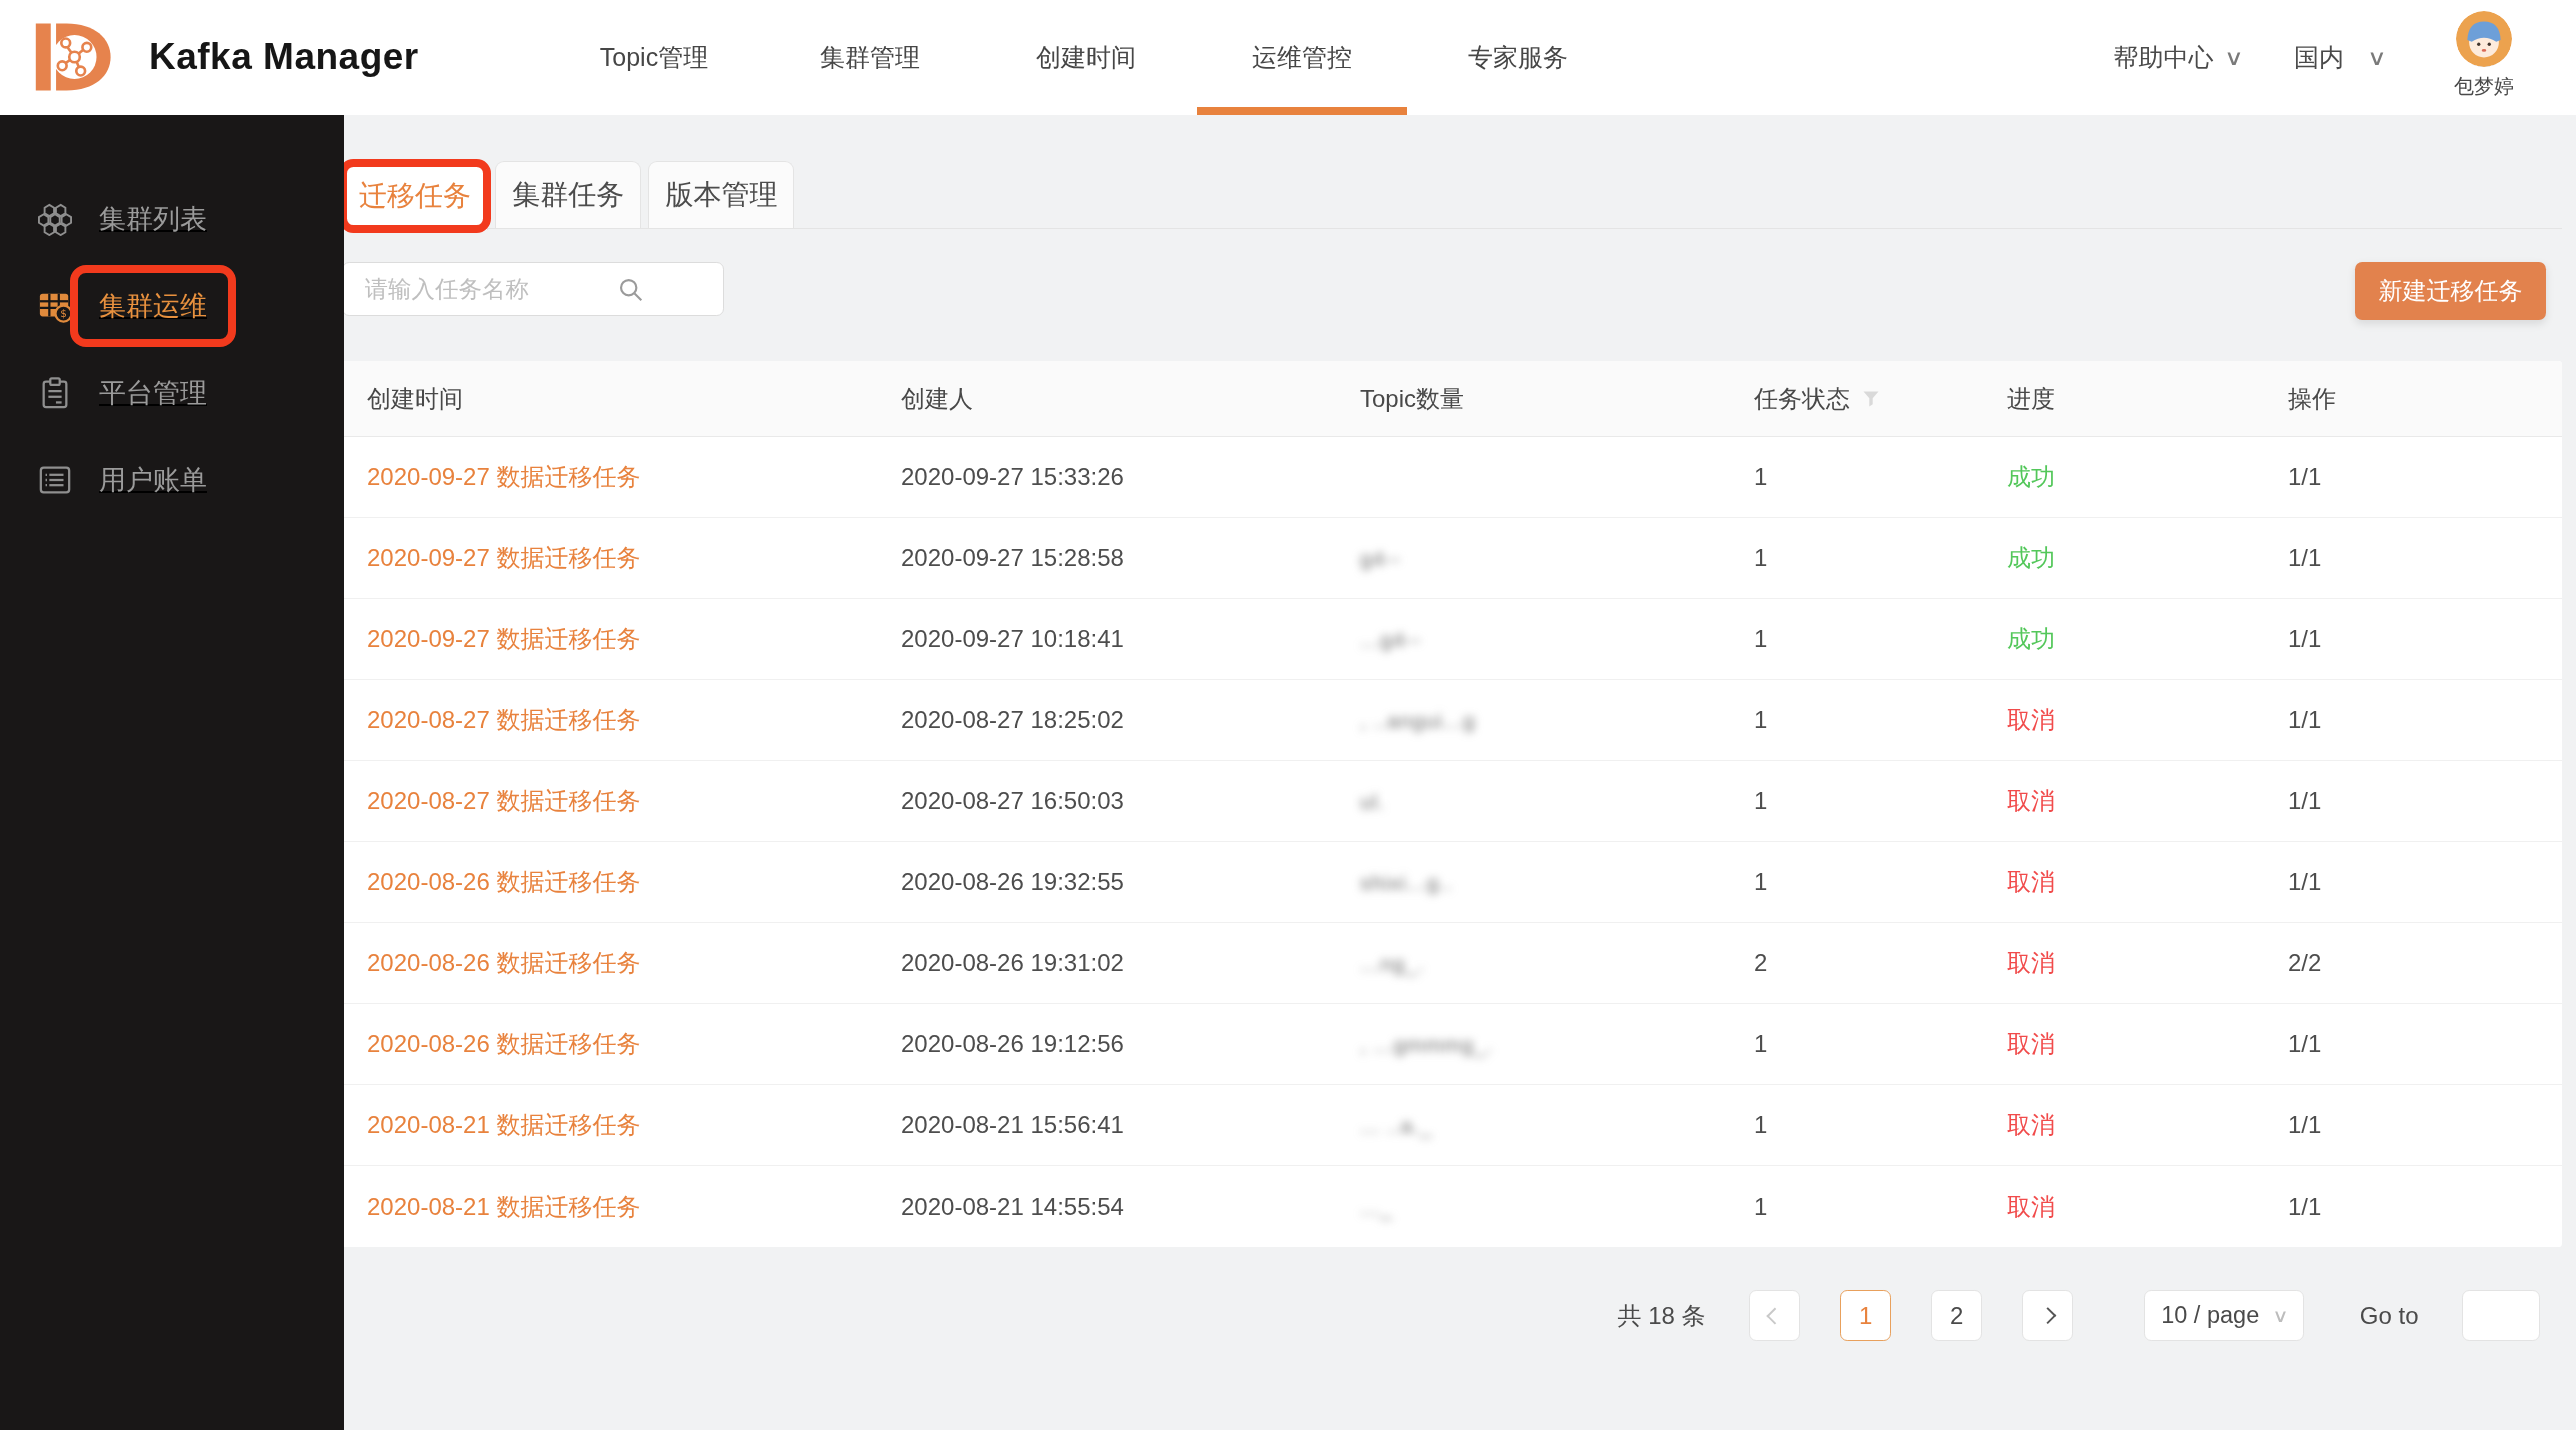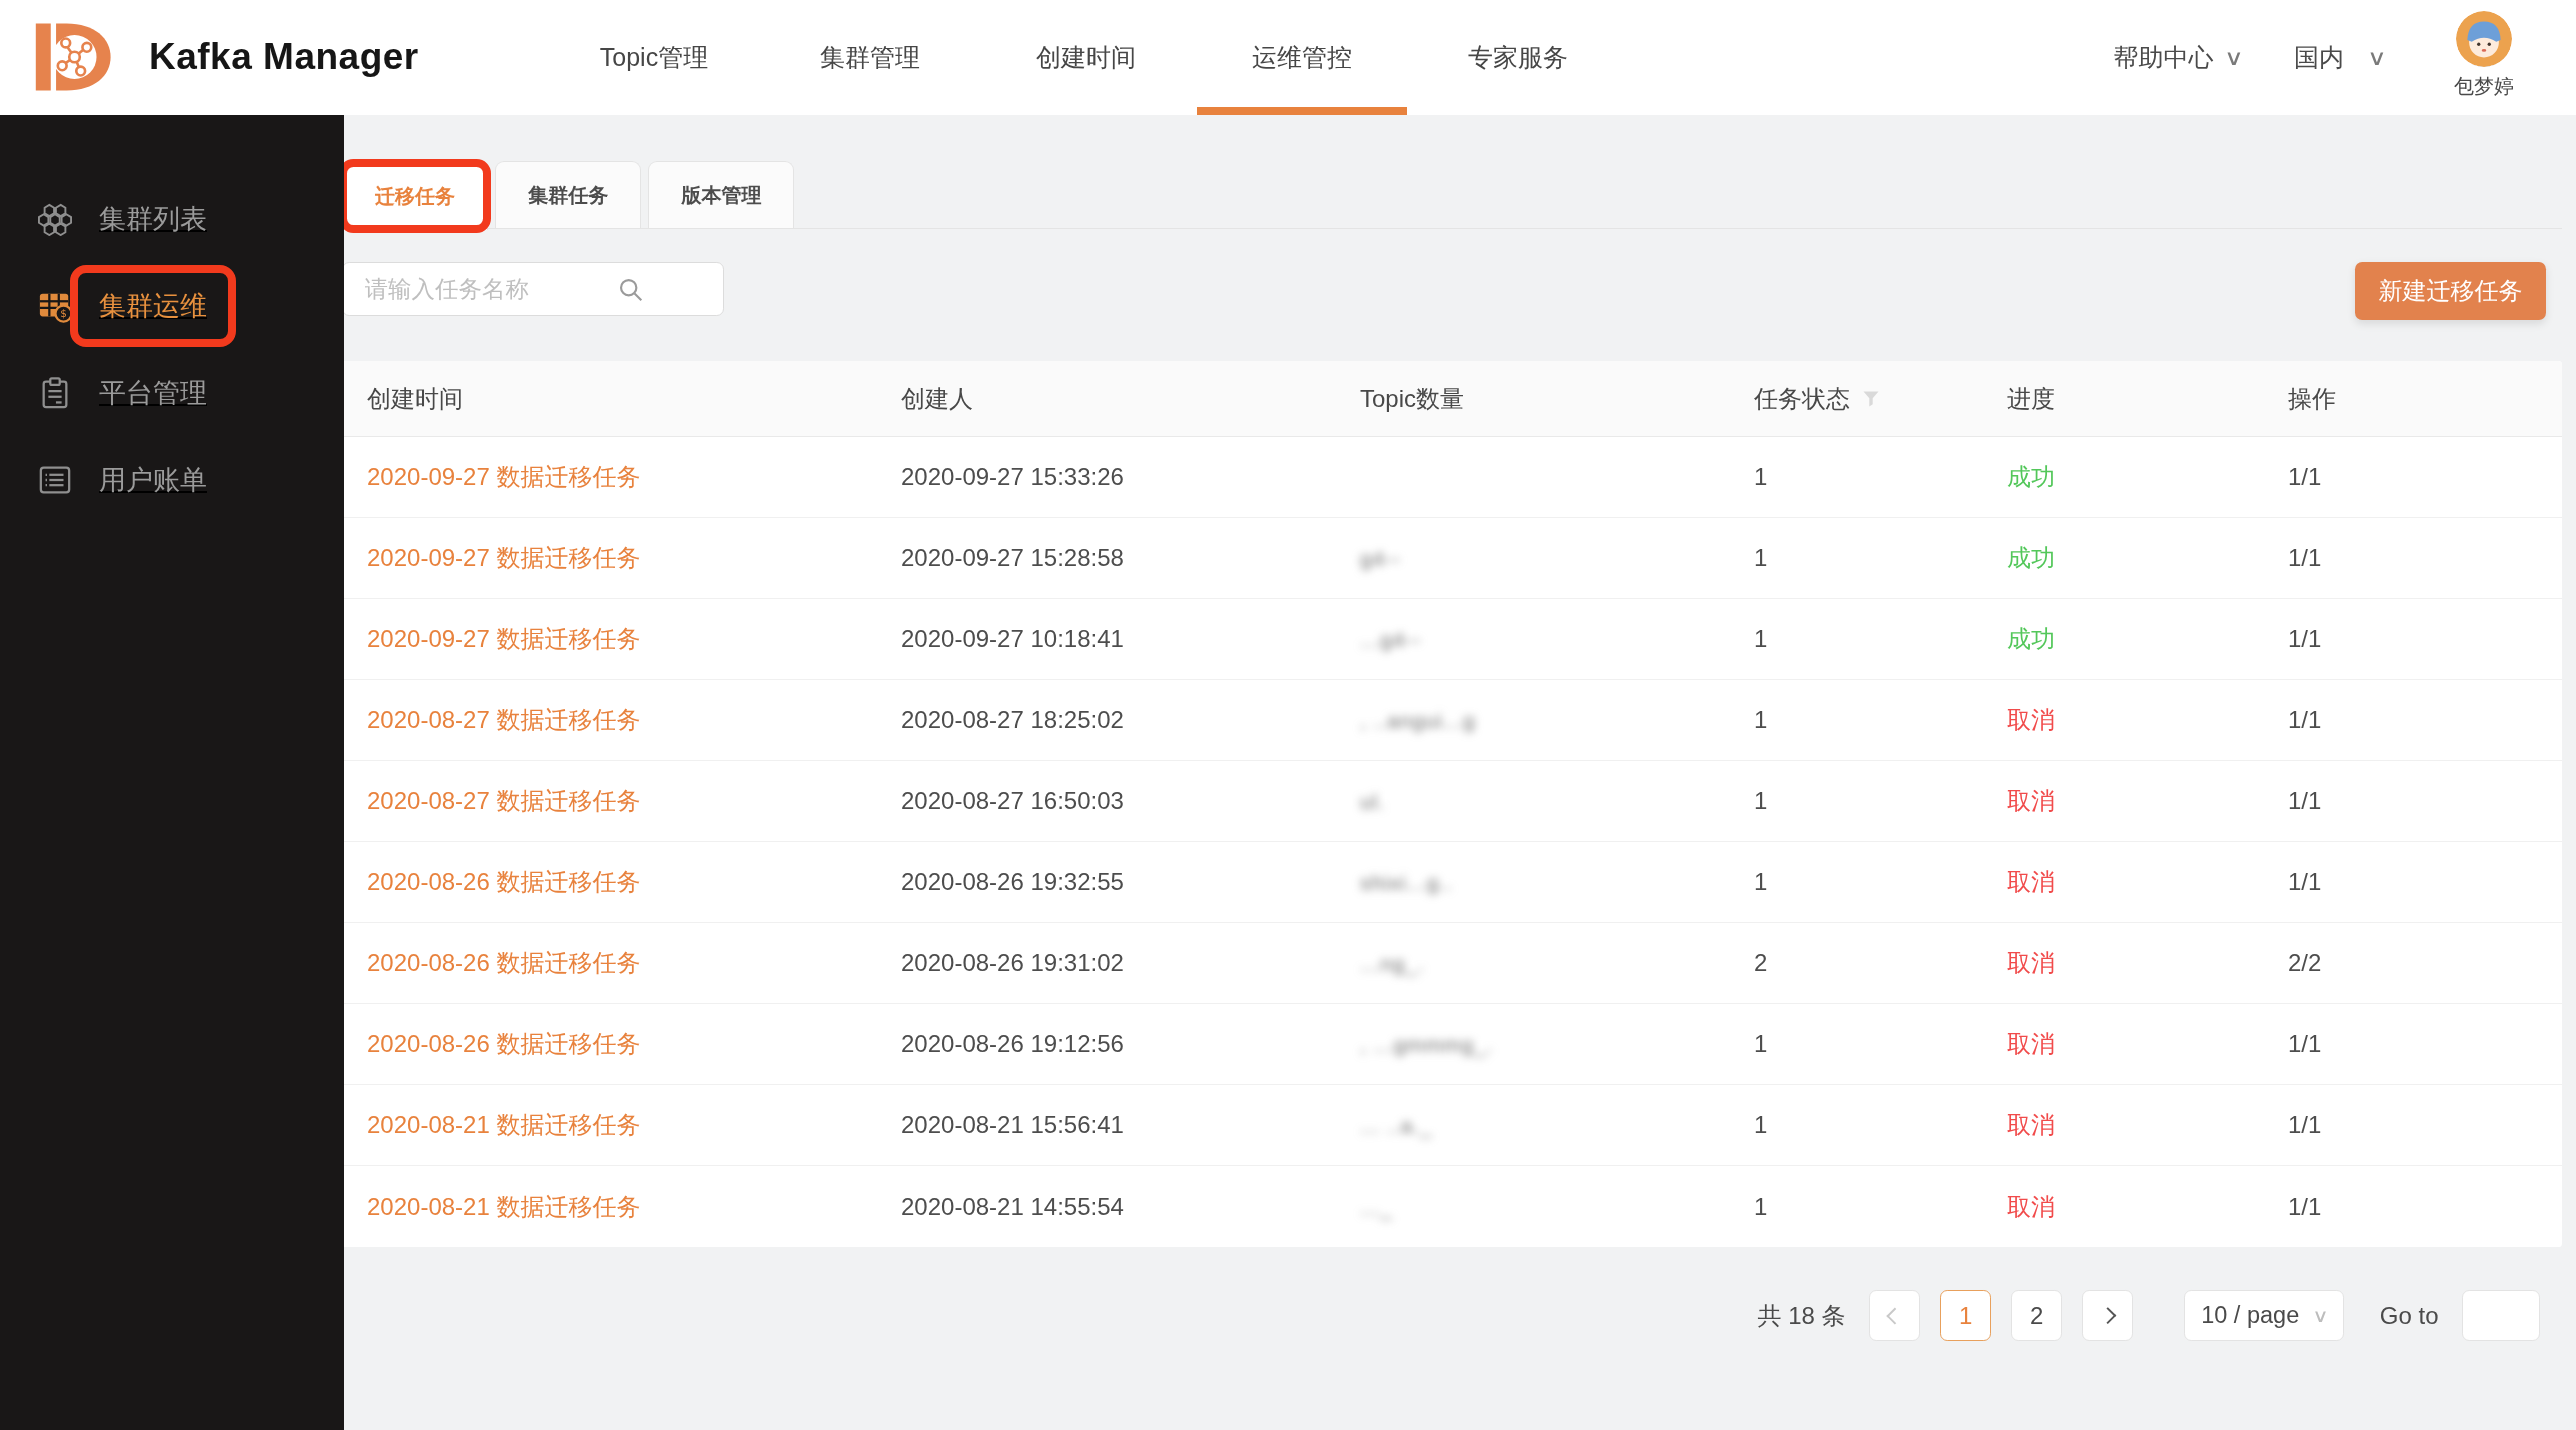--- a/index.html
+++ b/index.html
@@ -28,22 +28,22 @@
   .side-item .s-icon { width:34px; height:34px; flex:0 0 34px; }
   .side-item.active { color:#e8913e; }
   .ann-side { position:relative; display:inline-block; line-height:32px; }
   .ann-side::after { content:''; position:absolute; left:-29px; right:-29px; top:-25px; bottom:-25px;
                      border:8px solid #f23a1d; border-radius:16px; pointer-events:none; }
 
   
   .content { position:absolute; left:299px; top:115px; right:0; bottom:0; background:#f1f2f3; }
 
   .tabbar { display:flex; align-items:flex-end; margin:46px 14.4px 0 43px; border-bottom:1.8px solid #e4e4e4; }
-  .tab { height:67px; width:146px; display:flex; align-items:center; justify-content:center; font-size:20px; color:#4c4c4c;
-         background:#fbfbfb; border:1.8px solid #e4e4e4; border-bottom:none; border-radius:9px 9px 0 0; margin-right:7.2px; cursor:pointer;font-weight:bold; }
+  .tab { height:67px; width:146px; display:flex; align-items:center; justify-content:center; font-size:28px; color:#4c4c4c;
+         background:#fbfbfb; border:1.8px solid #e4e4e4; border-bottom:none; border-radius:9px 9px 0 0; margin-right:7.2px; cursor:pointer; }
   .tab.active { background:#ffffff; color:#e8823d; height:69px; margin-bottom:-1.8px; position:relative; z-index:1; }
   .ann-tab::after { content:''; position:absolute; inset:-2.7px -3.6px; border:8px solid #f23a1d; border-radius:14.4px; pointer-events:none; }
 
   .toolbar { margin:33px 30px 0 43px; display:flex; justify-content:space-between; align-items:flex-start; }
   .search-wrap { position:relative; width:320px; height:54px; }
   .search-input { width:382px; height:54px; border:1.8px solid #dcdcdc; border-radius:7.2px; background:#fff;
                   padding:0 58px 0 21.6px; font-size:23.5px; color:#333; outline:none; font-family:inherit; }
   .search-input::placeholder { color:#bfbfbf; }
   .search-icon { position:absolute; right:18px; top:13.5px; width:27px; height:27px; }
   .new-btn { width:191px; height:58px; background:#e2824d; color:#ffffff; font-size:24px; border:none; border-radius:7.2px;
@@ -56,21 +56,21 @@
   .th { display:flex; align-items:center; gap:10.8px; }
   .trow { height:81px; border-bottom:1.8px solid #f0f0f0; font-size:24px; color:#4d4d4d; }
   .trow:last-child { border-bottom:none; }
   .c-name { color:#e8823d; cursor:pointer; }
   .redacted { filter:blur(4.5px); color:#6d6d6d; font-size:21px; letter-spacing:0.9px; }
   .st-success { color:#53c75a; }
   .st-cancel { color:#f14b4b; }
   .filter-icon { width:20px; height:20px; cursor:pointer; }
 
   
-  .pager { display:flex; align-items:center; justify-content:flex-end; margin:43px 36px 0 43px; }
+  .pager { display:flex; align-items:center; justify-content:flex-end; margin:43px 36px 0 43px;gap:20px; }
   .pg-total { font-size:24px; color:#4a4a4a; margin-right:3.6px; }
   .pg-btn { width:51px; height:51px; border:1.8px solid #e3e3e3; border-radius:7.2px; background:#fff; margin-left:20px;
             display:flex; align-items:center; justify-content:center; font-size:24px; color:#4a4a4a; cursor:pointer; }
   .pg-btn.current { border-color:#e8a05c; color:#e8823d; }
   .chev { display:inline-block; width:11.7px; height:11.7px; border-left:2.7px solid #555; border-bottom:2.7px solid #555; transform:rotate(45deg); }
   .chev.right { transform:rotate(225deg); }
   .chev.dis { border-color:#c9c9c9; }
   .pg-size { height:51px; border:1.8px solid #e3e3e3; border-radius:7.2px; background:#fff; display:flex; align-items:center;
              padding:0 16px; font-size:23.5px; color:#4a4a4a; margin-left:51px; gap:14.4px; cursor:pointer; }
   .pg-size .vee { font-size:18px; color:#bdbdbd; }

